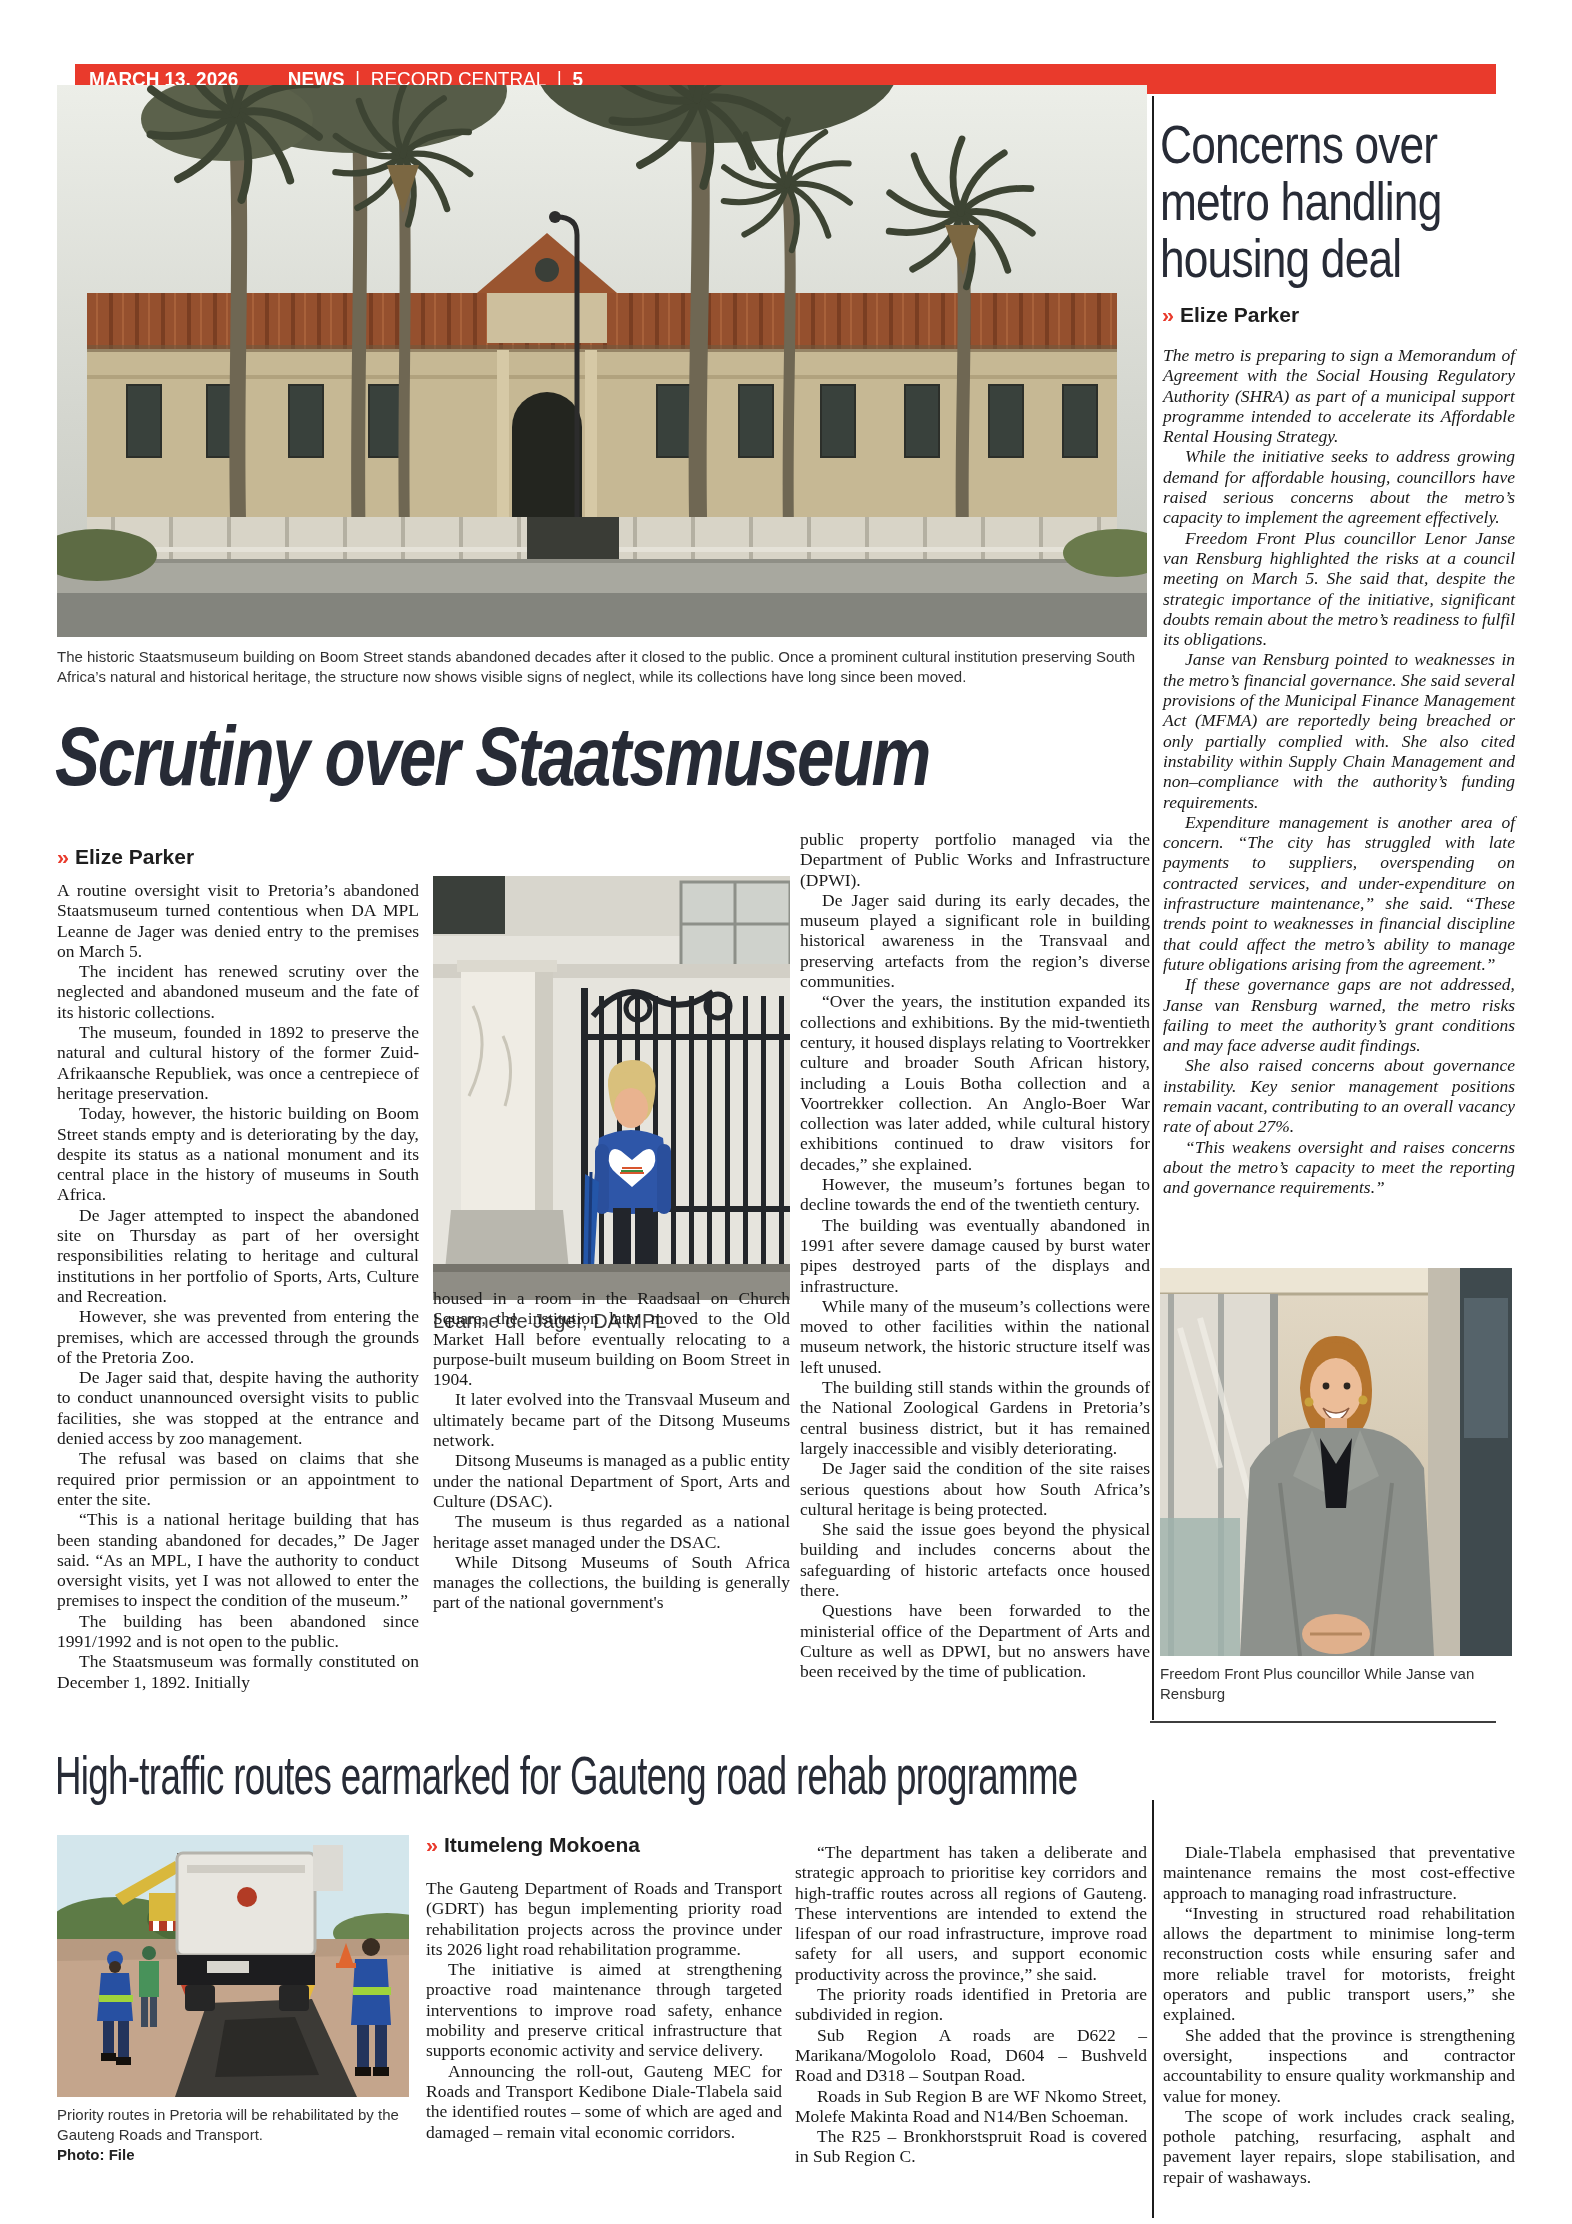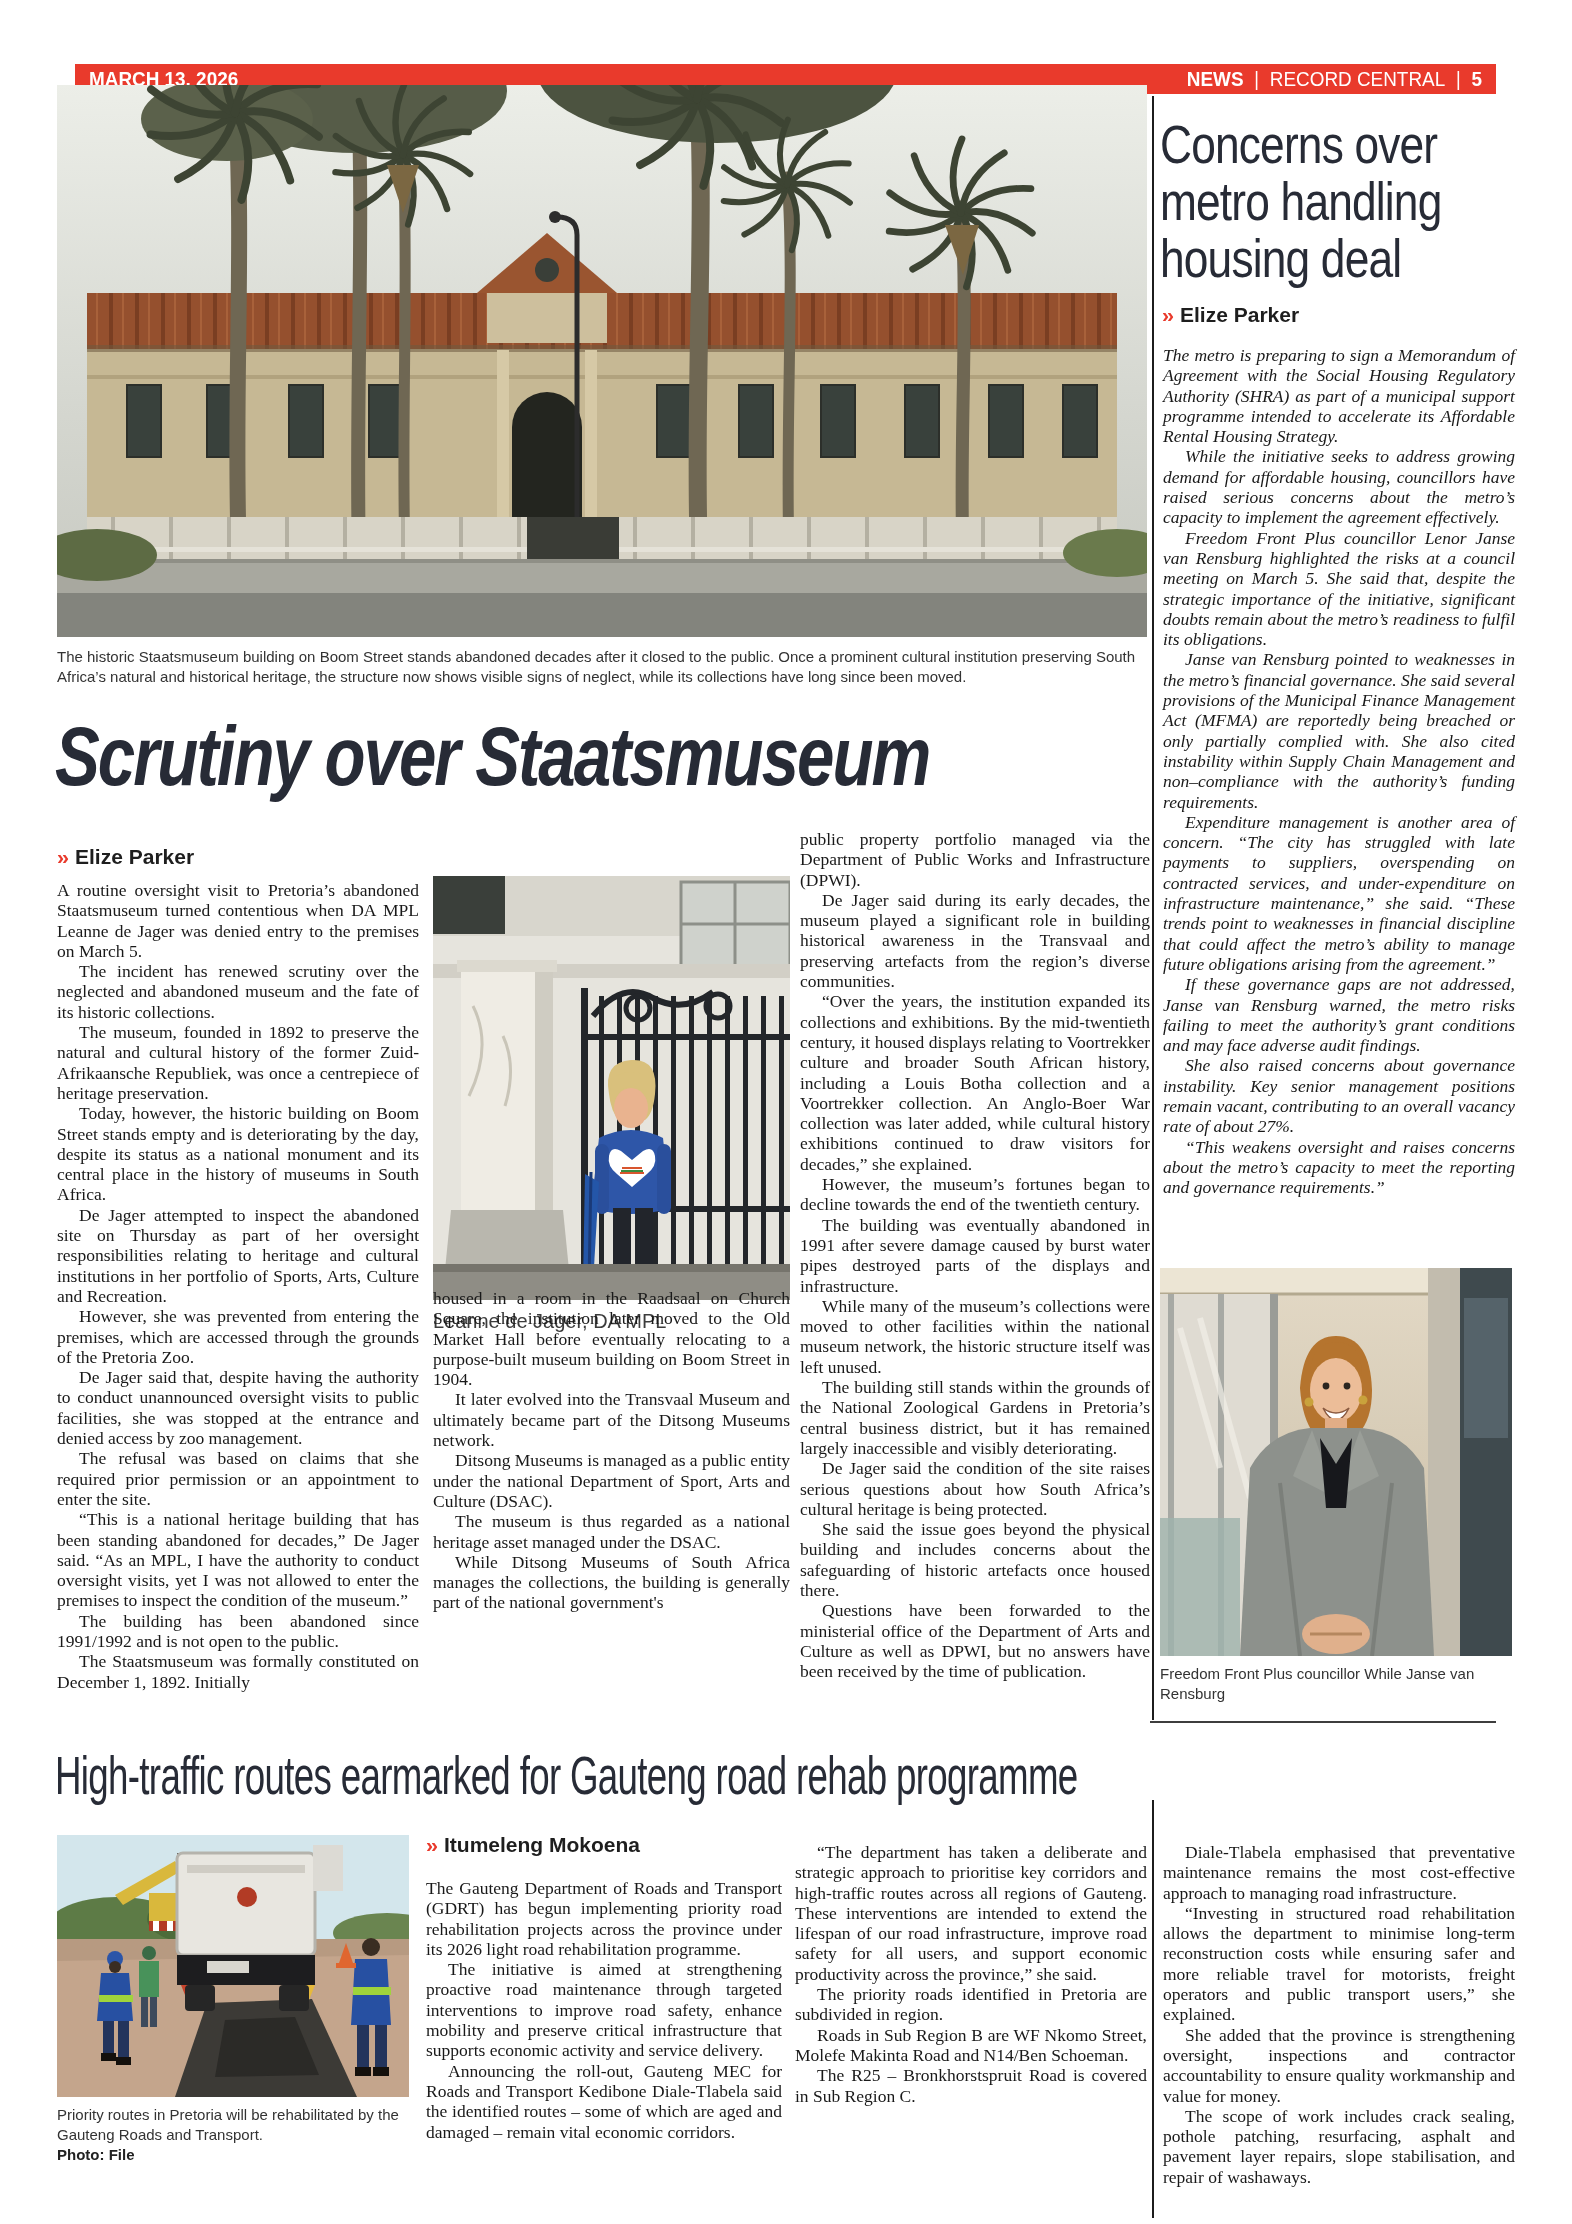--- a/index.html
+++ b/index.html
@@ -1,21 +1,21 @@
 <!DOCTYPE html>
 <html><head>
 <meta charset="utf-8">
 <style>
   html,body{margin:0;padding:0;background:#ffffff;}
   .page{position:relative;width:1572px;height:2224px;background:#ffffff;overflow:hidden;
         font-family:"Liberation Sans",sans-serif;}
 
   
   .topbar{position:absolute;left:75px;top:64px;width:1421px;height:30px;background:#e93a2c;
-          color:#fff;display:flex;align-items:center;justify-content:space-between;
+          color:#fff;display:flex;align-items:center;
           padding:0 14px;box-sizing:border-box;}
   .topbar .date{font-weight:700;font-size:21px;white-space:nowrap;
                 transform:scaleX(.9);transform-origin:0 50%;}
   .mast{display:flex;align-items:center;gap:12px;font-size:21px;font-weight:700;white-space:nowrap;
         transform:scaleX(.9);transform-origin:100% 50%;}
   .mast .pub{font-weight:400;}
   .mast .bar{font-weight:400;font-size:20px;}
 
   
   h1,h2{margin:0;padding:0;color:#272b36;}
@@ -401,20 +401,21 @@
 
   <div class="col" style="left:426px;top:1878px;width:356px;">
     <p>The Gauteng Department of Roads and Transport (GDRT) has begun implementing priority road rehabilitation projects across the province under its 2026 light road rehabilitation programme.</p>
     <p class="ind">The initiative is aimed at strengthening proactive road maintenance through targeted interventions to improve road safety, enhance mobility and preserve critical infrastructure that supports economic activity and service delivery.</p>
     <p class="ind">Announcing the roll-out, Gauteng MEC for Roads and Transport Kedibone Diale-Tlabela said the identified routes – some of which are aged and damaged – remain vital economic corridors.</p>
   </div>
 
   <div class="col" style="left:795px;top:1842px;width:352px;">
     <p class="ind">“The department has taken a deliberate and strategic approach to prioritise key corridors and high-traffic routes across all regions of Gauteng. These interventions are intended to extend the lifespan of our road infrastructure, improve road safety for all users, and support economic productivity across the province,” she said.</p>
     <p class="ind">The priority roads identified in Pretoria are subdivided in region.</p>
+    <p class="ind">Sub Region A roads are D622 – Marikana/Mogololo Road, D604 – Bushveld Road and D318 – Soutpan Road.</p>
     <p class="ind">Roads in Sub Region B are WF Nkomo Street, Molefe Makinta Road and N14/Ben Schoeman.</p>
     <p class="ind">The R25 – Bronkhorstspruit Road is covered in Sub Region C.</p>
   </div>
 
   <div class="col" style="left:1163px;top:1842px;width:352px;">
     <p class="ind">Diale-Tlabela emphasised that preventative maintenance remains the most cost-effective approach to managing road infrastructure.</p>
     <p class="ind">“Investing in structured road rehabilitation allows the department to minimise long-term reconstruction costs while ensuring safer and more reliable travel for motorists, freight operators and public transport users,” she explained.</p>
     <p class="ind">She added that the province is strengthening oversight, inspections and contractor accountability to ensure quality workmanship and value for money.</p>
     <p class="ind">The scope of work includes crack sealing, pothole patching, resurfacing, asphalt and pavement layer repairs, slope stabilisation, and repair of washaways.</p>
   </div>

